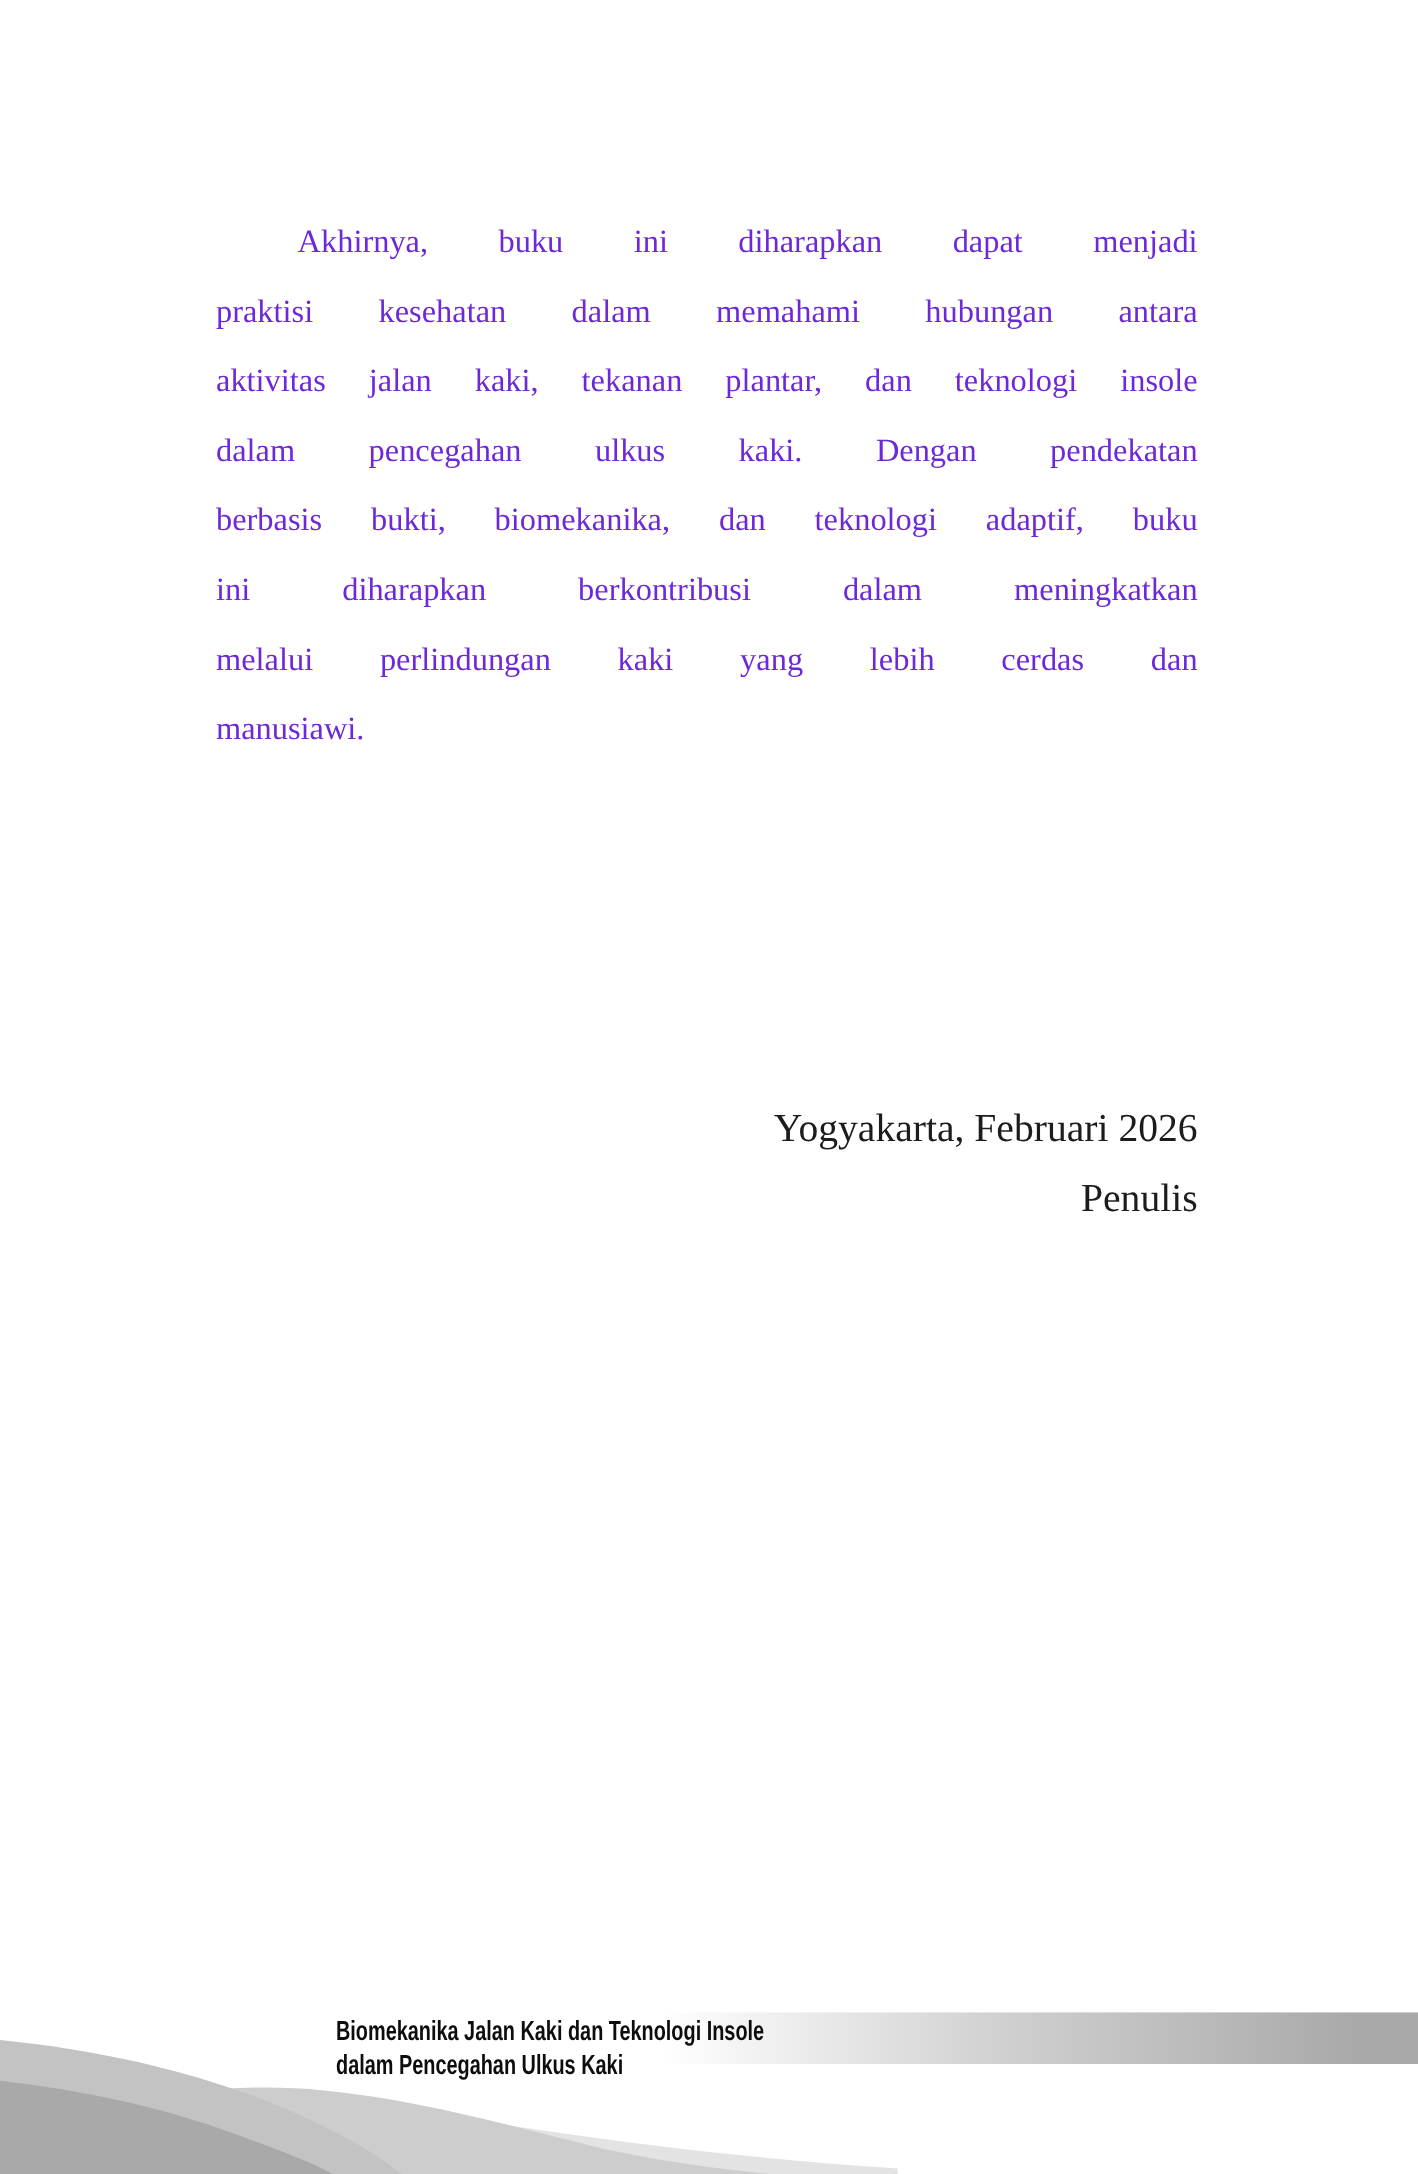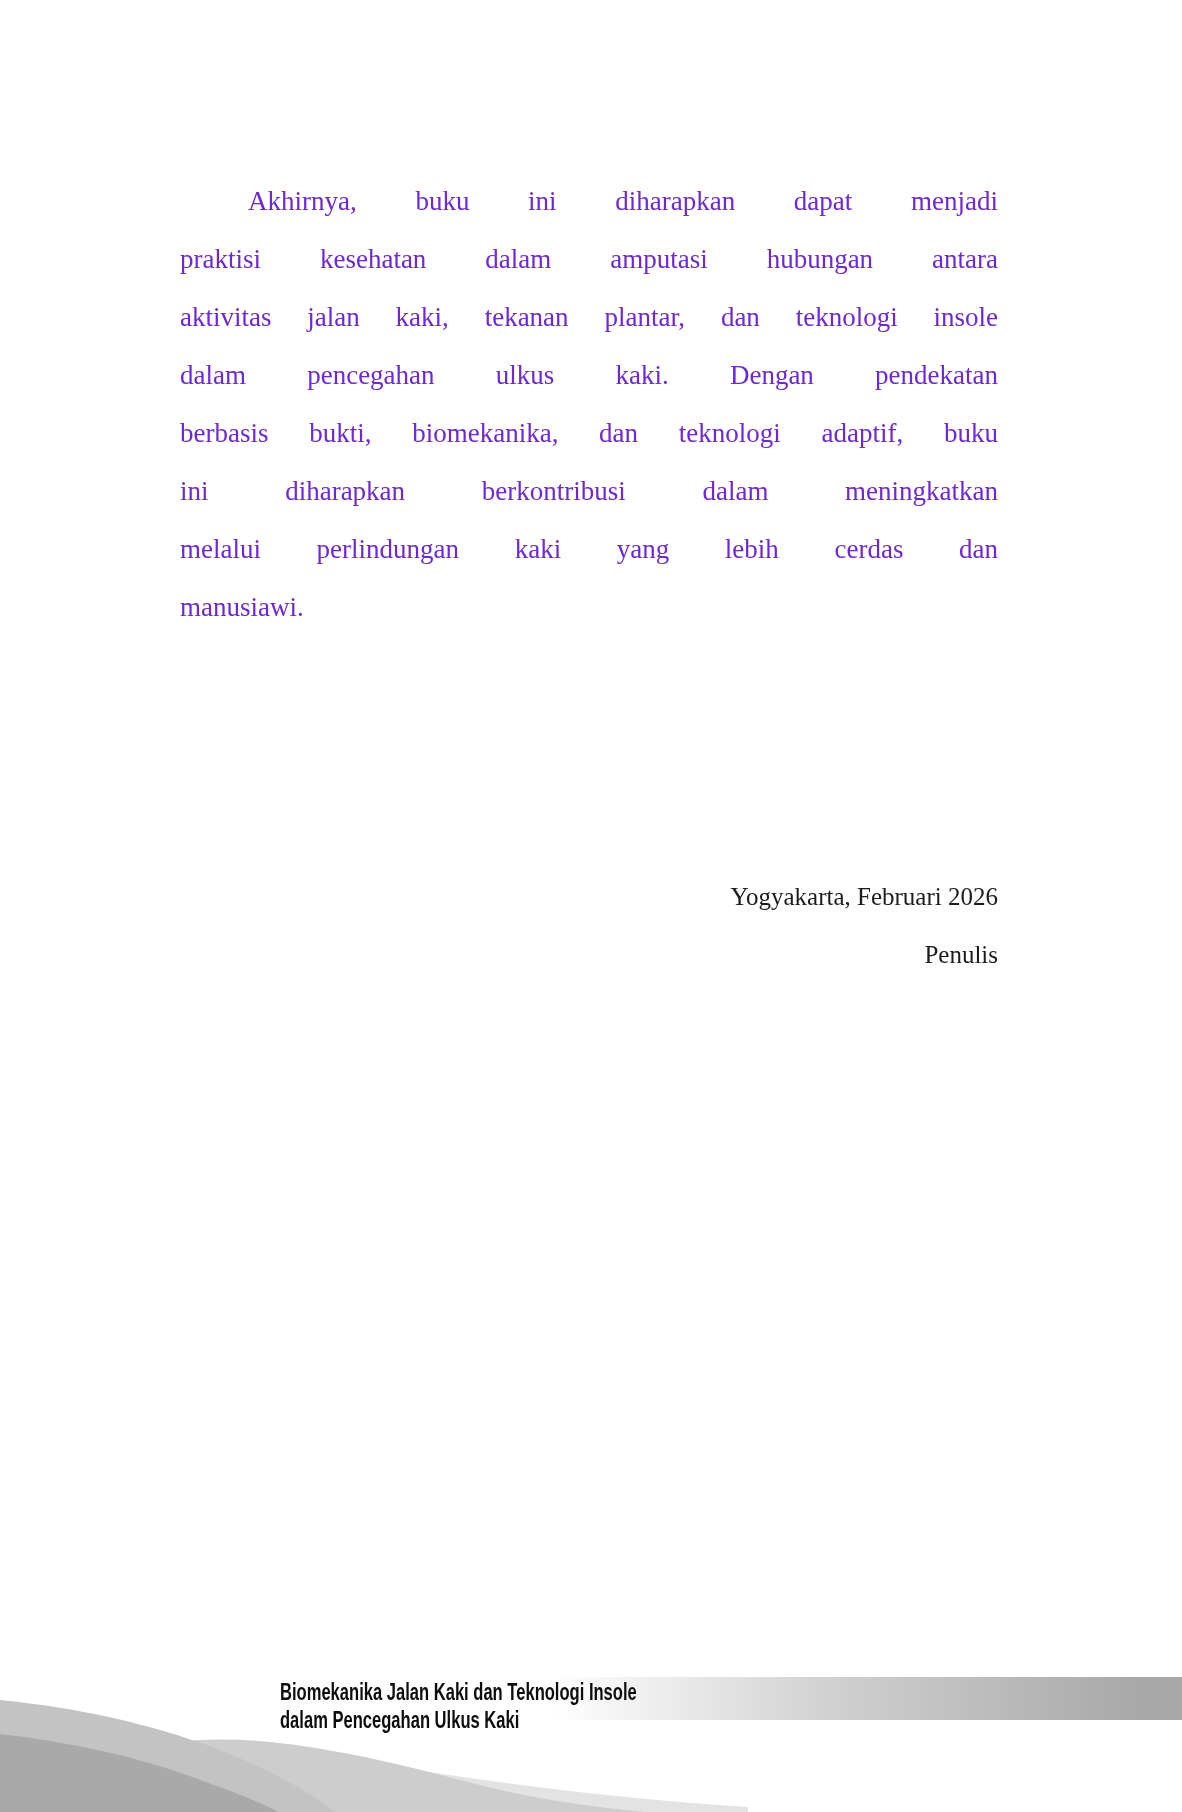--- a/index.html
+++ b/index.html
@@ -24,22 +24,22 @@
     height:58px;
     text-align:justify;
     text-align-last:justify;
     white-space:normal;
   }
   .body-text .line.indent{padding-left:68px;}
   .body-text .line.last{text-align:left;text-align-last:left;}
   
   .signoff{
     position:absolute;
-    left:180px;top:868px;width:818px;
-    font-size:25px;line-height:58px;
+    left:180px;top:912px;width:818px;
+    font-size:33px;line-height:58px;
     text-align:right;
   }
   
   .footer-band{
     position:absolute;
     left:552px;top:1677px;width:630px;height:43px;
     background:linear-gradient(to right, rgba(169,169,169,0) 0%, rgba(169,169,169,.55) 45%, #a9a9a9 92%);
   }
   .page-number{
     position:absolute;
@@ -65,21 +65,21 @@
     left:0;top:1690px;width:760px;height:122px;
   }
 </style>
 </head>
 <body>
 
 <div class="page">
 
   <div class="body-text">
     <div class="line indent">Akhirnya, buku ini diharapkan dapat menjadi</div>
-    <div class="line">praktisi kesehatan dalam amputasi hubungan antara</div>
+    <div class="line">praktisi kesehatan dalam memahami hubungan antara</div>
     <div class="line">aktivitas jalan kaki, tekanan plantar, dan teknologi insole</div>
     <div class="line">dalam pencegahan ulkus kaki. Dengan pendekatan</div>
     <div class="line">berbasis bukti, biomekanika, dan teknologi adaptif, buku</div>
     <div class="line">ini diharapkan berkontribusi dalam meningkatkan</div>
     <div class="line">melalui perlindungan kaki yang lebih cerdas dan</div>
     <div class="line last">manusiawi.</div>
   </div>
 
   <div class="signoff">
     <div>Yogyakarta, Februari 2026</div>

